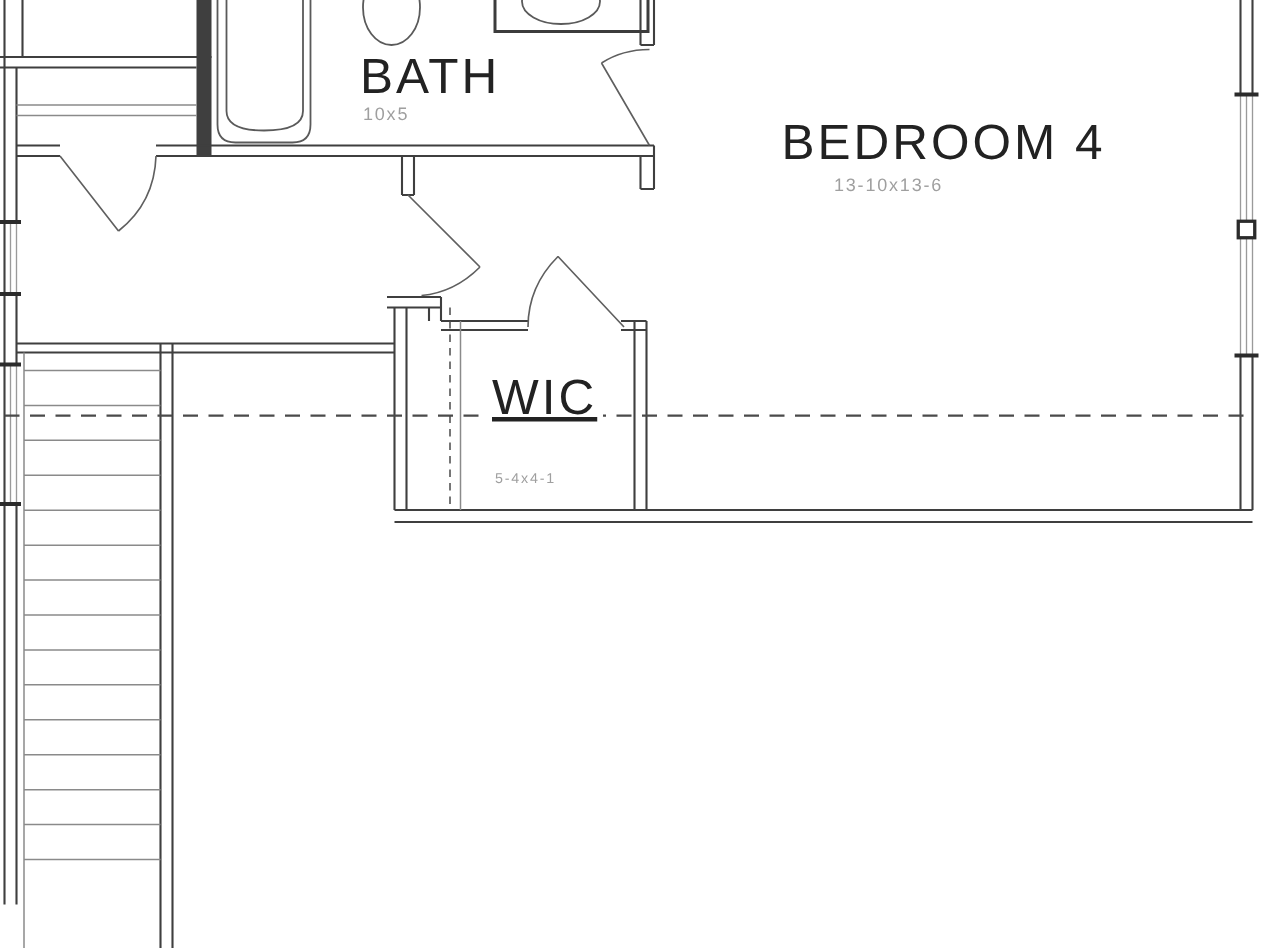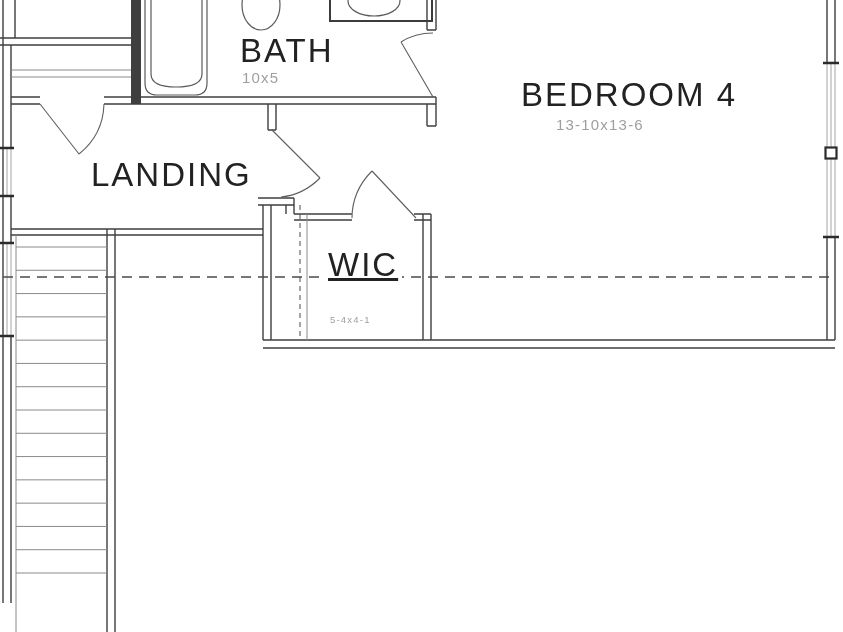--- a/index.html
+++ b/index.html
@@ -26,21 +26,21 @@
   .room-label{
     position:absolute;
     color:var(--room-text,#1f1f1f);
     font-size:33px;line-height:1;
     letter-spacing:2px;
     white-space:nowrap;
   }
   .dim-label{
     position:absolute;
     color:var(--dim-text,#9f9f9f);
-    font-size:15px;line-height:1;
+    font-size:12px;line-height:1;
     letter-spacing:1.2px;white-space:nowrap;
   }
   .bg-white{background:#fff;padding:0 6px;text-decoration:underline;}
 </style>
 </head>
 <body>
 
 <div class="plan">
 
   <svg width="843" height="632" viewBox="0 0 843 632">
@@ -124,17 +124,16 @@
 
     <path class="dash" d="M3,277 H835"></path>
   </svg>
 
   <div class="room-label" style="left:240px;top:34px;width:90px;">BATH</div>
   <div class="dim-label" style="left:242px;top:70px;">10x5</div>
 
   <div class="room-label" style="left:521px;top:78px;width:210px;">BEDROOM 4</div>
   <div class="dim-label" style="left:524px;top:117px;margin-left:32px;">13-10x13-6</div>
 
-  <div class="room-label" style="left:91px;top:158px;width:150px;">LANDING</div>
 
   <div class="room-label bg-white" style="left:322px;top:248px;width:68px;">WIC</div>
   <div class="dim-label" style="left:330px;top:288px;font-size:9.5px;margin-top:27px;">5-4x4-1</div>
 </div>
 
 </body></html>

